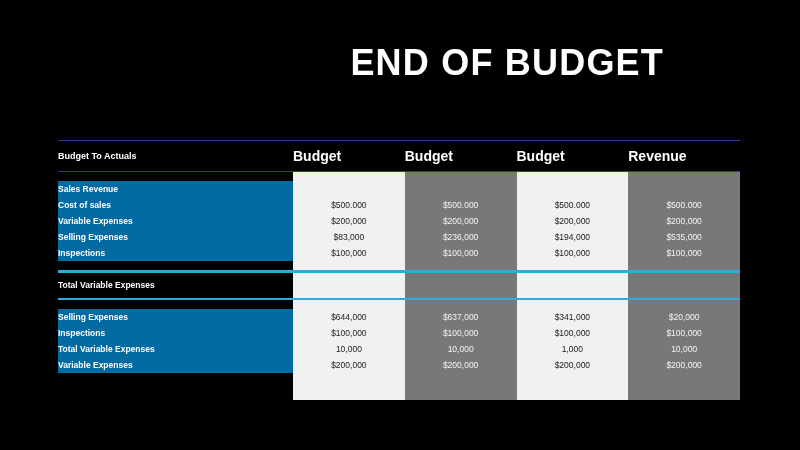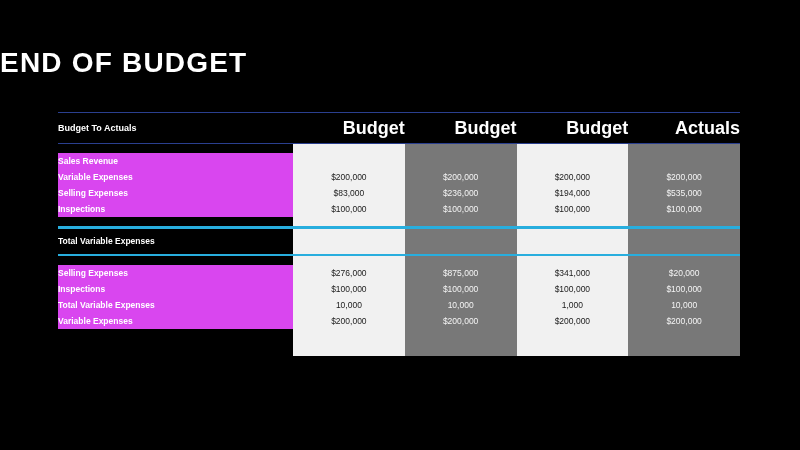--- a/index.html
+++ b/index.html
@@ -21,34 +21,34 @@
     height: 450px;
     background: #000000;
   }
 
   
   .title {
     position: absolute;
     top: 42px;
     left: 0;
     width: 664px;
-    text-align: left;
-    font-size: 28px;
+    text-align: right;
+    font-size: 36px;
     font-weight: bold;
     letter-spacing: 1.2px;
     color: #ffffff;
     line-height: 42px;
     white-space: nowrap;
   }
 
   
   .table-wrap {
     position: absolute;
     left: 58px;
-    top: 112px;
+    top: 140px;
     width: 682px;
   }
 
   table.budget {
     width: 682px;
     border-collapse: collapse;
     table-layout: fixed;
     font-size: 8.5px;
   }
 
@@ -65,36 +65,36 @@
     padding: 0;
   }
   td.header-label {
     font-size: 9px;
     font-weight: bold;
     color: #ffffff;
     padding-left: 14px;
     text-align: left;
   }
   td.header-col {
-    font-size: 18px;
-    font-weight: bold;
-    color: #ffffff;
-    text-align: right;
+    font-size: 14px;
+    font-weight: bold;
+    color: #ffffff;
+    text-align: left;
   }
 
   
   tr.data-row td { height: 16px; padding: 0; vertical-align: middle; }
 
   td.row-label {
     font-size: 8.5px;
     font-weight: bold;
     color: #ffffff;
     padding-left: 14px;
     text-align: left;
-    background: #d946ef;
+    background: #0369a1;
     white-space: nowrap;
   }
 
   td.cell {
     text-align: center;
     font-size: 8.5px;
     font-weight: normal;
     white-space: nowrap;
   }
   td.cell-light { background: #f1f1f1; color: #1b1b1b; }
@@ -142,37 +142,44 @@
         <col class="c-data">
         <col class="c-data">
       </colgroup>
       <tbody>
 
         <tr class="header-row">
           <td class="header-label">Budget To Actuals</td>
           <td class="header-col">Budget</td>
           <td class="header-col">Budget</td>
           <td class="header-col">Budget</td>
-          <td class="header-col">Actuals</td>
+          <td class="header-col">Revenue</td>
         </tr>
 
         <tr class="gap-row">
           <td></td>
           <td class="cell-light"></td>
           <td class="cell-gray"></td>
           <td class="cell-light"></td>
           <td class="cell-gray"></td>
         </tr>
 
         <tr class="data-row">
           <td class="row-label">Sales Revenue</td>
           <td class="cell cell-light"></td>
           <td class="cell cell-gray"></td>
           <td class="cell cell-light"></td>
           <td class="cell cell-gray"></td>
+        </tr>
+        <tr class="data-row">
+          <td class="row-label">Cost of sales</td>
+          <td class="cell cell-light">$500.000</td>
+          <td class="cell cell-gray">$500.000</td>
+          <td class="cell cell-light">$500.000</td>
+          <td class="cell cell-gray">$500.000</td>
         </tr>
         <tr class="data-row">
           <td class="row-label">Variable Expenses</td>
           <td class="cell cell-light">$200,000</td>
           <td class="cell cell-gray">$200,000</td>
           <td class="cell cell-light">$200,000</td>
           <td class="cell cell-gray">$200,000</td>
         </tr>
         <tr class="data-row">
           <td class="row-label">Selling Expenses</td>
@@ -222,22 +229,22 @@
         <tr class="gap-row">
           <td></td>
           <td class="cell-light"></td>
           <td class="cell-gray"></td>
           <td class="cell-light"></td>
           <td class="cell-gray"></td>
         </tr>
 
         <tr class="data-row">
           <td class="row-label">Selling Expenses</td>
-          <td class="cell cell-light">$276,000</td>
-          <td class="cell cell-gray">$875,000</td>
+          <td class="cell cell-light">$644,000</td>
+          <td class="cell cell-gray">$637,000</td>
           <td class="cell cell-light">$341,000</td>
           <td class="cell cell-gray">$20,000</td>
         </tr>
         <tr class="data-row">
           <td class="row-label">Inspections</td>
           <td class="cell cell-light">$100,000</td>
           <td class="cell cell-gray">$100,000</td>
           <td class="cell cell-light">$100,000</td>
           <td class="cell cell-gray">$100,000</td>
         </tr>

